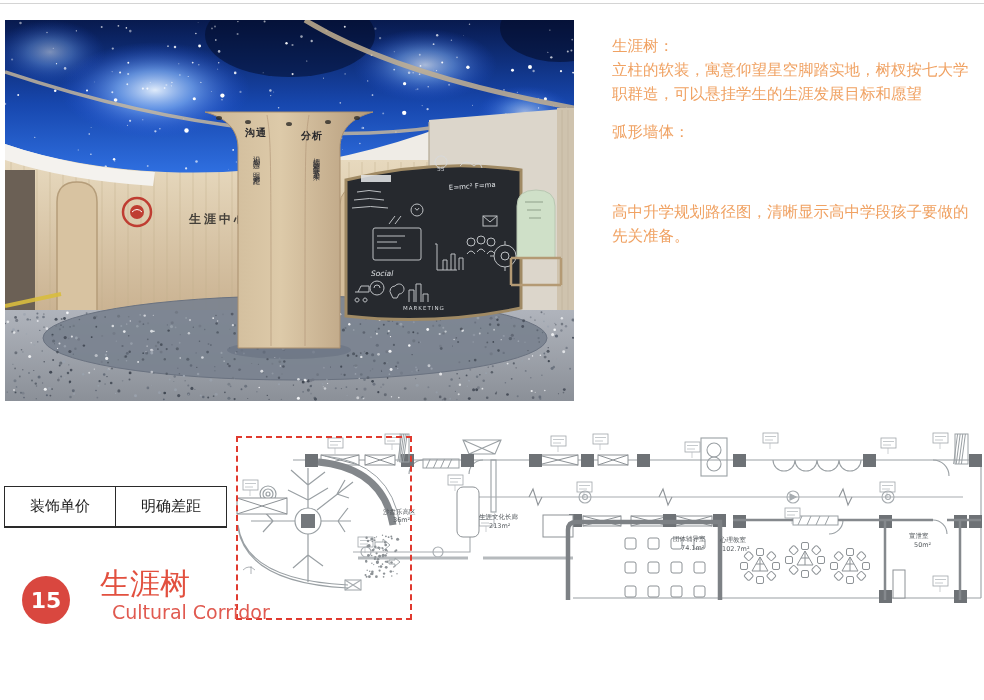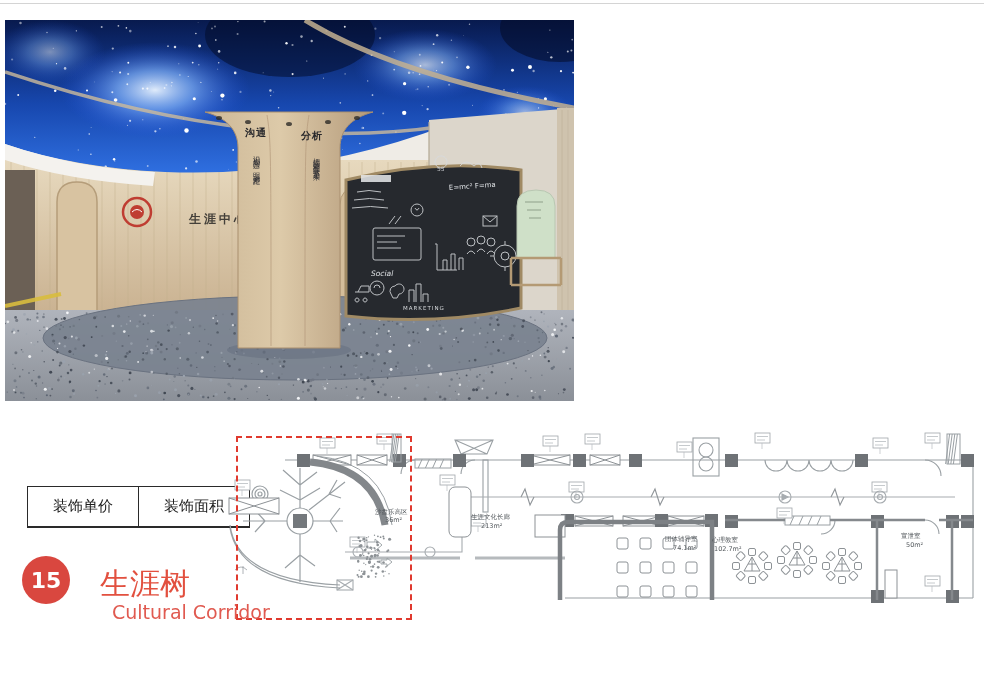--- a/index.html
+++ b/index.html
@@ -8,30 +8,30 @@
   .top-rule{position:absolute;left:0;top:3px;width:984px;height:1px;background:#d4d4d4;}
   
   .photo{position:absolute;left:5px;top:20px;width:569px;height:381px;}
   
   .anno{position:absolute;left:612px;top:34px;width:366px;color:#F0A263;
         font-size:15.5px;line-height:24px;}
   .anno p{margin:0;}
   .anno .h2{margin-top:14px;}
   .anno .b2{margin-top:56px;}
   
-  .ptable{position:absolute;left:27px;top:486px;width:223px;border-collapse:collapse;
+  .ptable{position:absolute;left:4px;top:486px;width:223px;border-collapse:collapse;
           font-size:15px;color:#1c1c1c;}
   .ptable td{border:1.5px solid #2a2a2a;text-align:center;height:37px;width:50%;}
   .ptable tr:first-child td{border-bottom:2.5px solid #2a2a2a;}
   
-  .plan{position:absolute;left:225px;top:430px;width:751px;height:175px;}
+  .plan{position:absolute;left:233px;top:430px;width:751px;height:175px;}
   .dash-box{position:absolute;left:236px;top:436px;width:176px;height:184px;
             border:2px dashed #e0392e;box-sizing:border-box;}
   
-  .badge{position:absolute;left:22px;top:556px;width:48px;height:48px;border-radius:50%;
+  .badge{position:absolute;left:22px;top:576px;width:48px;height:48px;border-radius:50%;
          background:#D9473F;color:#fff;font-size:22px;font-weight:bold;
          display:flex;align-items:center;justify-content:center;}
   .f-title{position:absolute;left:100px;top:564px;font-size:30px;font-weight:normal;color:#E2503F;}
   .f-sub{position:absolute;left:100px;top:601px;font-size:19px;color:#E05A50;margin-left:12px;}
   .f-tag{position:absolute;left:98px;top:645px;font-size:15px;color:#3b3b3b;}
   svg text{font-family:"DejaVu Sans","Liberation Sans",sans-serif;}
 </style>
 </head>
 <body>
 
@@ -1032,26 +1032,32 @@
           <ellipse cx="352" cy="98" rx="3" ry="2"></ellipse>
         </g>
         <text x="240" y="116" font-size="10" font-weight="bold" fill="#26262a" letter-spacing="1">沟通</text>
         <text x="296" y="119" font-size="10" font-weight="bold" fill="#26262a" letter-spacing="1">分析</text>
         <text x="251" y="130" font-size="7" fill="#2e2e33" style="writing-mode:vertical-rl" letter-spacing="2">识别问题，明确差距</text>
         <text x="311" y="132" font-size="7" fill="#2e2e33" style="writing-mode:vertical-rl" letter-spacing="2">把问题相互联系起来</text>
       </g>
     </svg>
   </div>
 
+  <div class="anno">
+    <p class="h1">生涯树：</p>
+    <p class="b1">立柱的软装，寓意仰望星空脚踏实地，树杈按七大学职群造，可以悬挂学生的生涯发展目标和愿望</p>
+    <p class="h2">弧形墙体：</p>
+    <p class="b2">高中升学规划路径图，清晰显示高中学段孩子要做的先关准备。</p>
+  </div>
 
   <table class="ptable">
     <tbody>
         <tr>
       <td>装饰单价</td>
-      <td>装饰面积</td>
+      <td>明确差距</td>
     </tr>
   </tbody>
     </table>
 
   <div class="plan">
     <svg width="751" height="175" viewBox="0 0 751 175">
       <g stroke="#9aa0a4" stroke-width="1.1" fill="none">
         <line x1="60" y1="30" x2="748" y2="30"></line>
         <line x1="340" y1="168" x2="748" y2="168"></line>
         <line x1="748" y1="30" x2="748" y2="168"></line>

